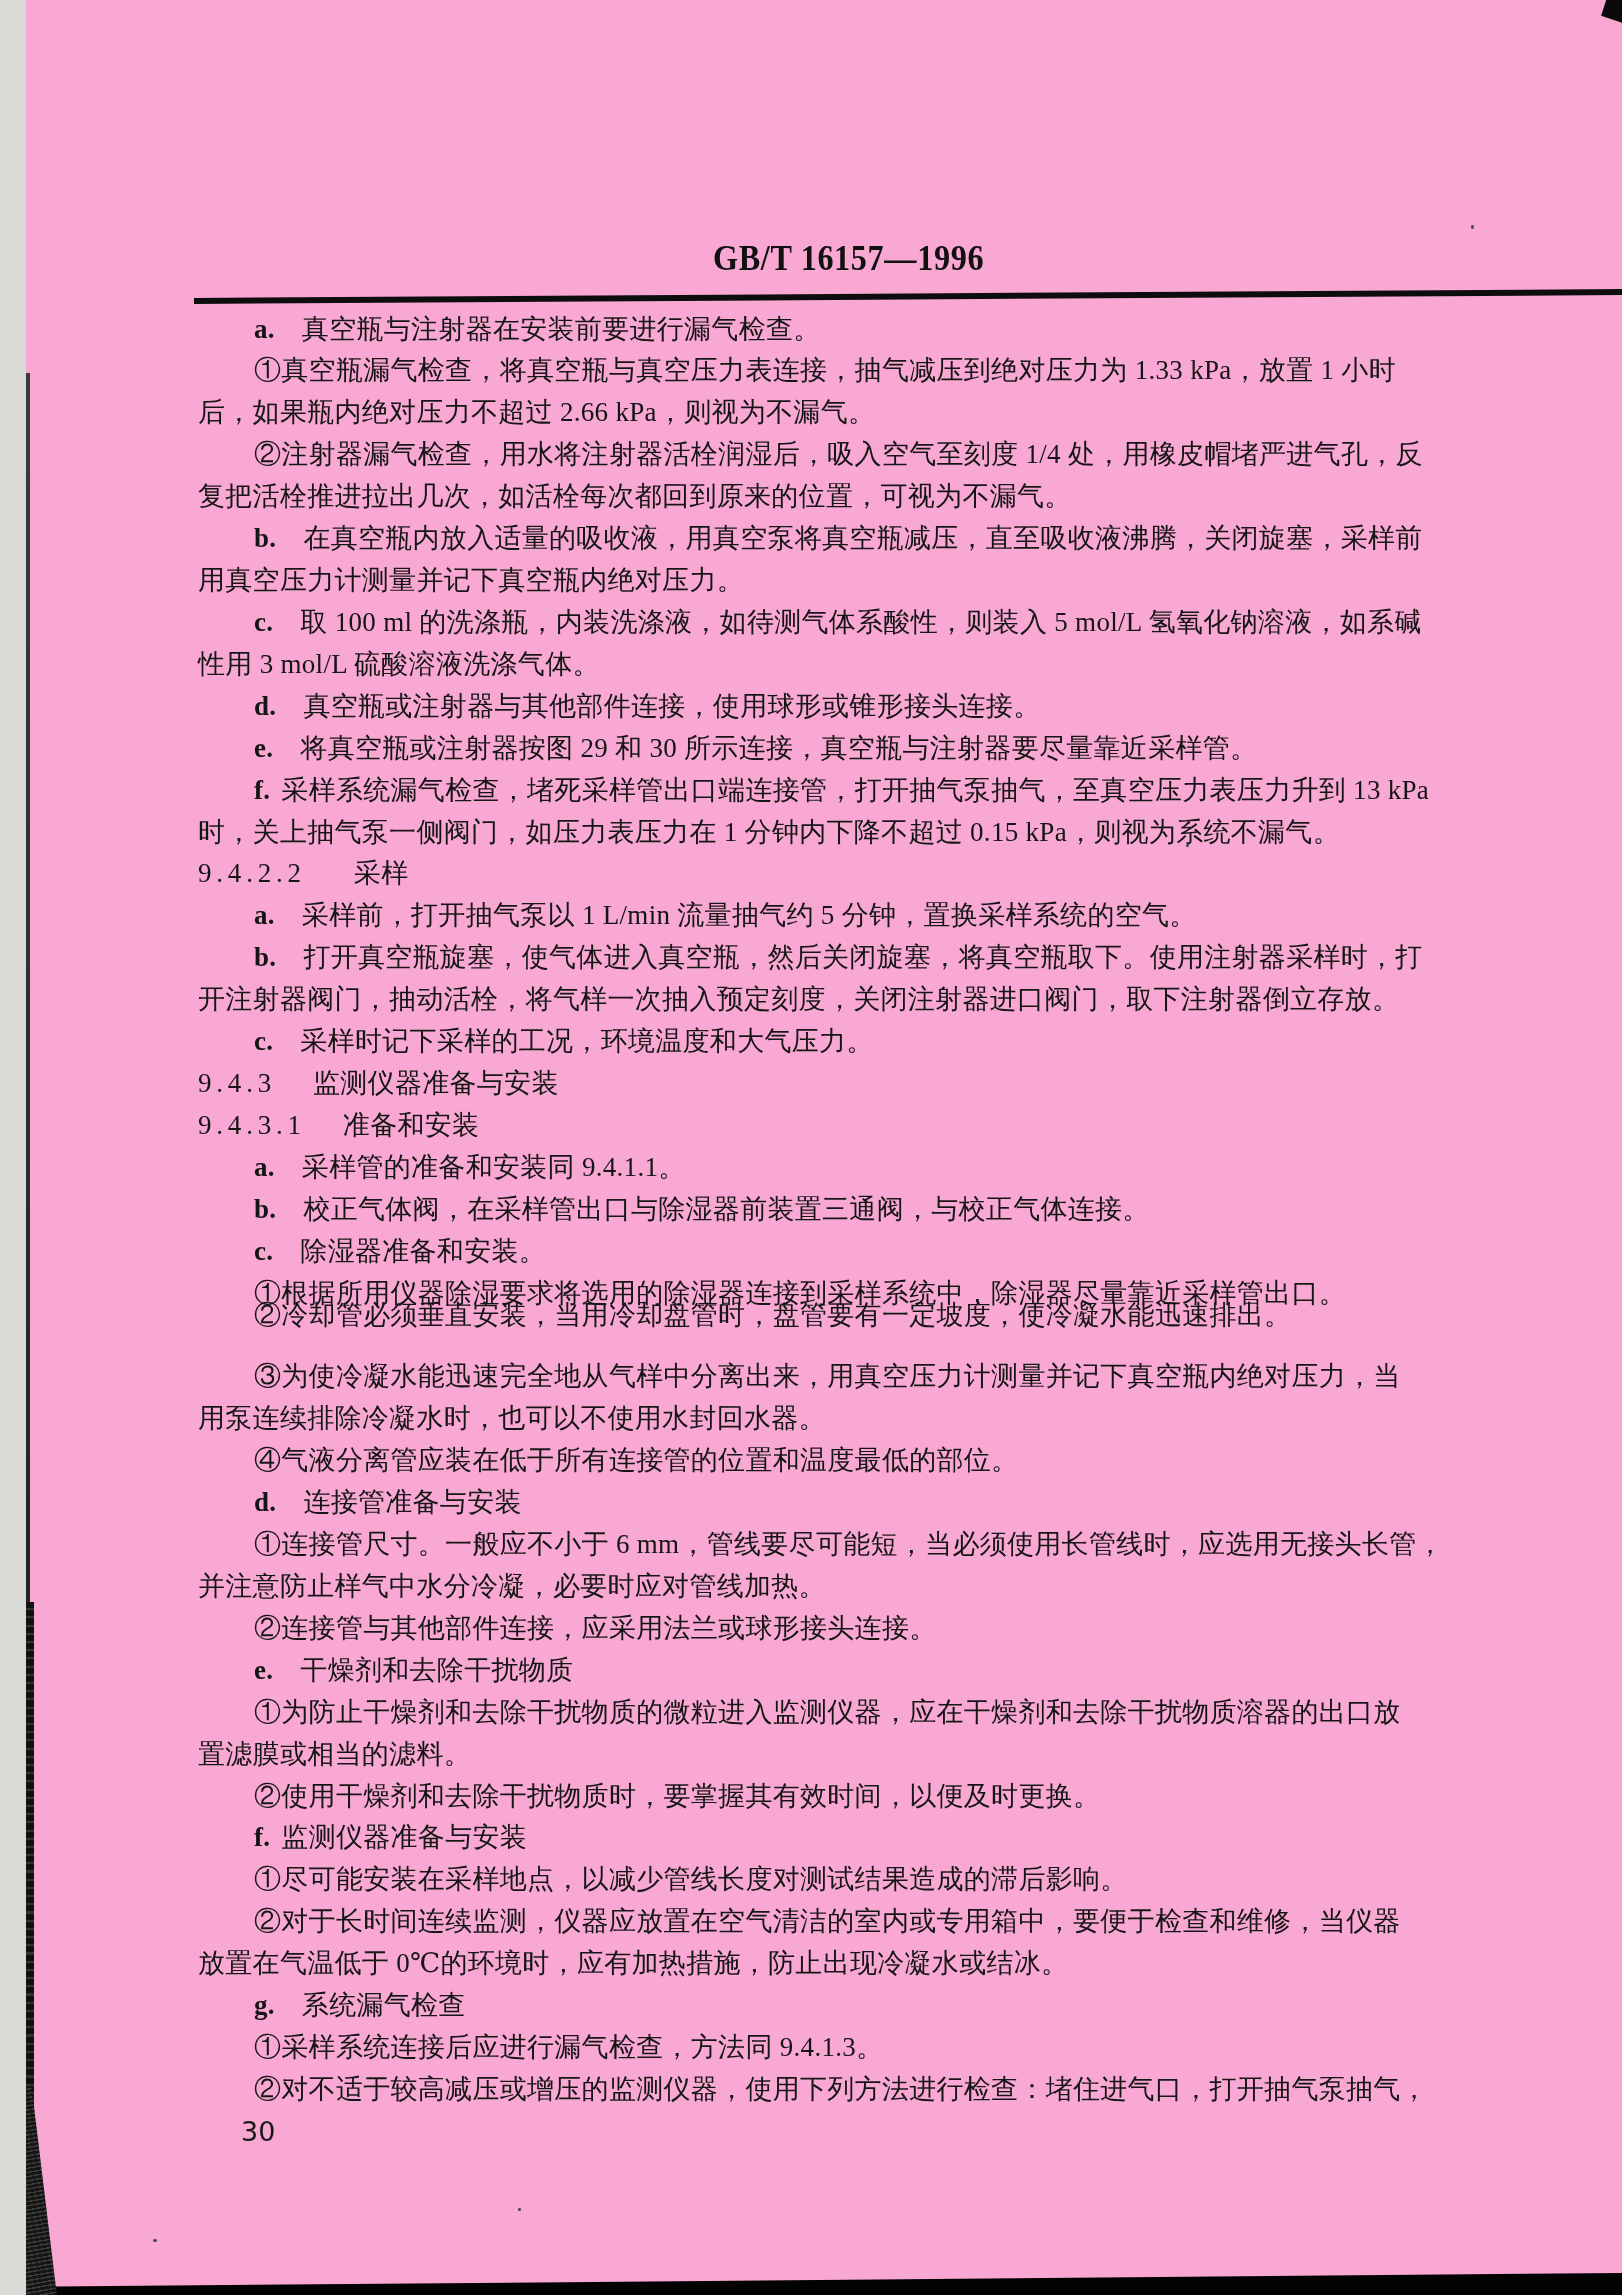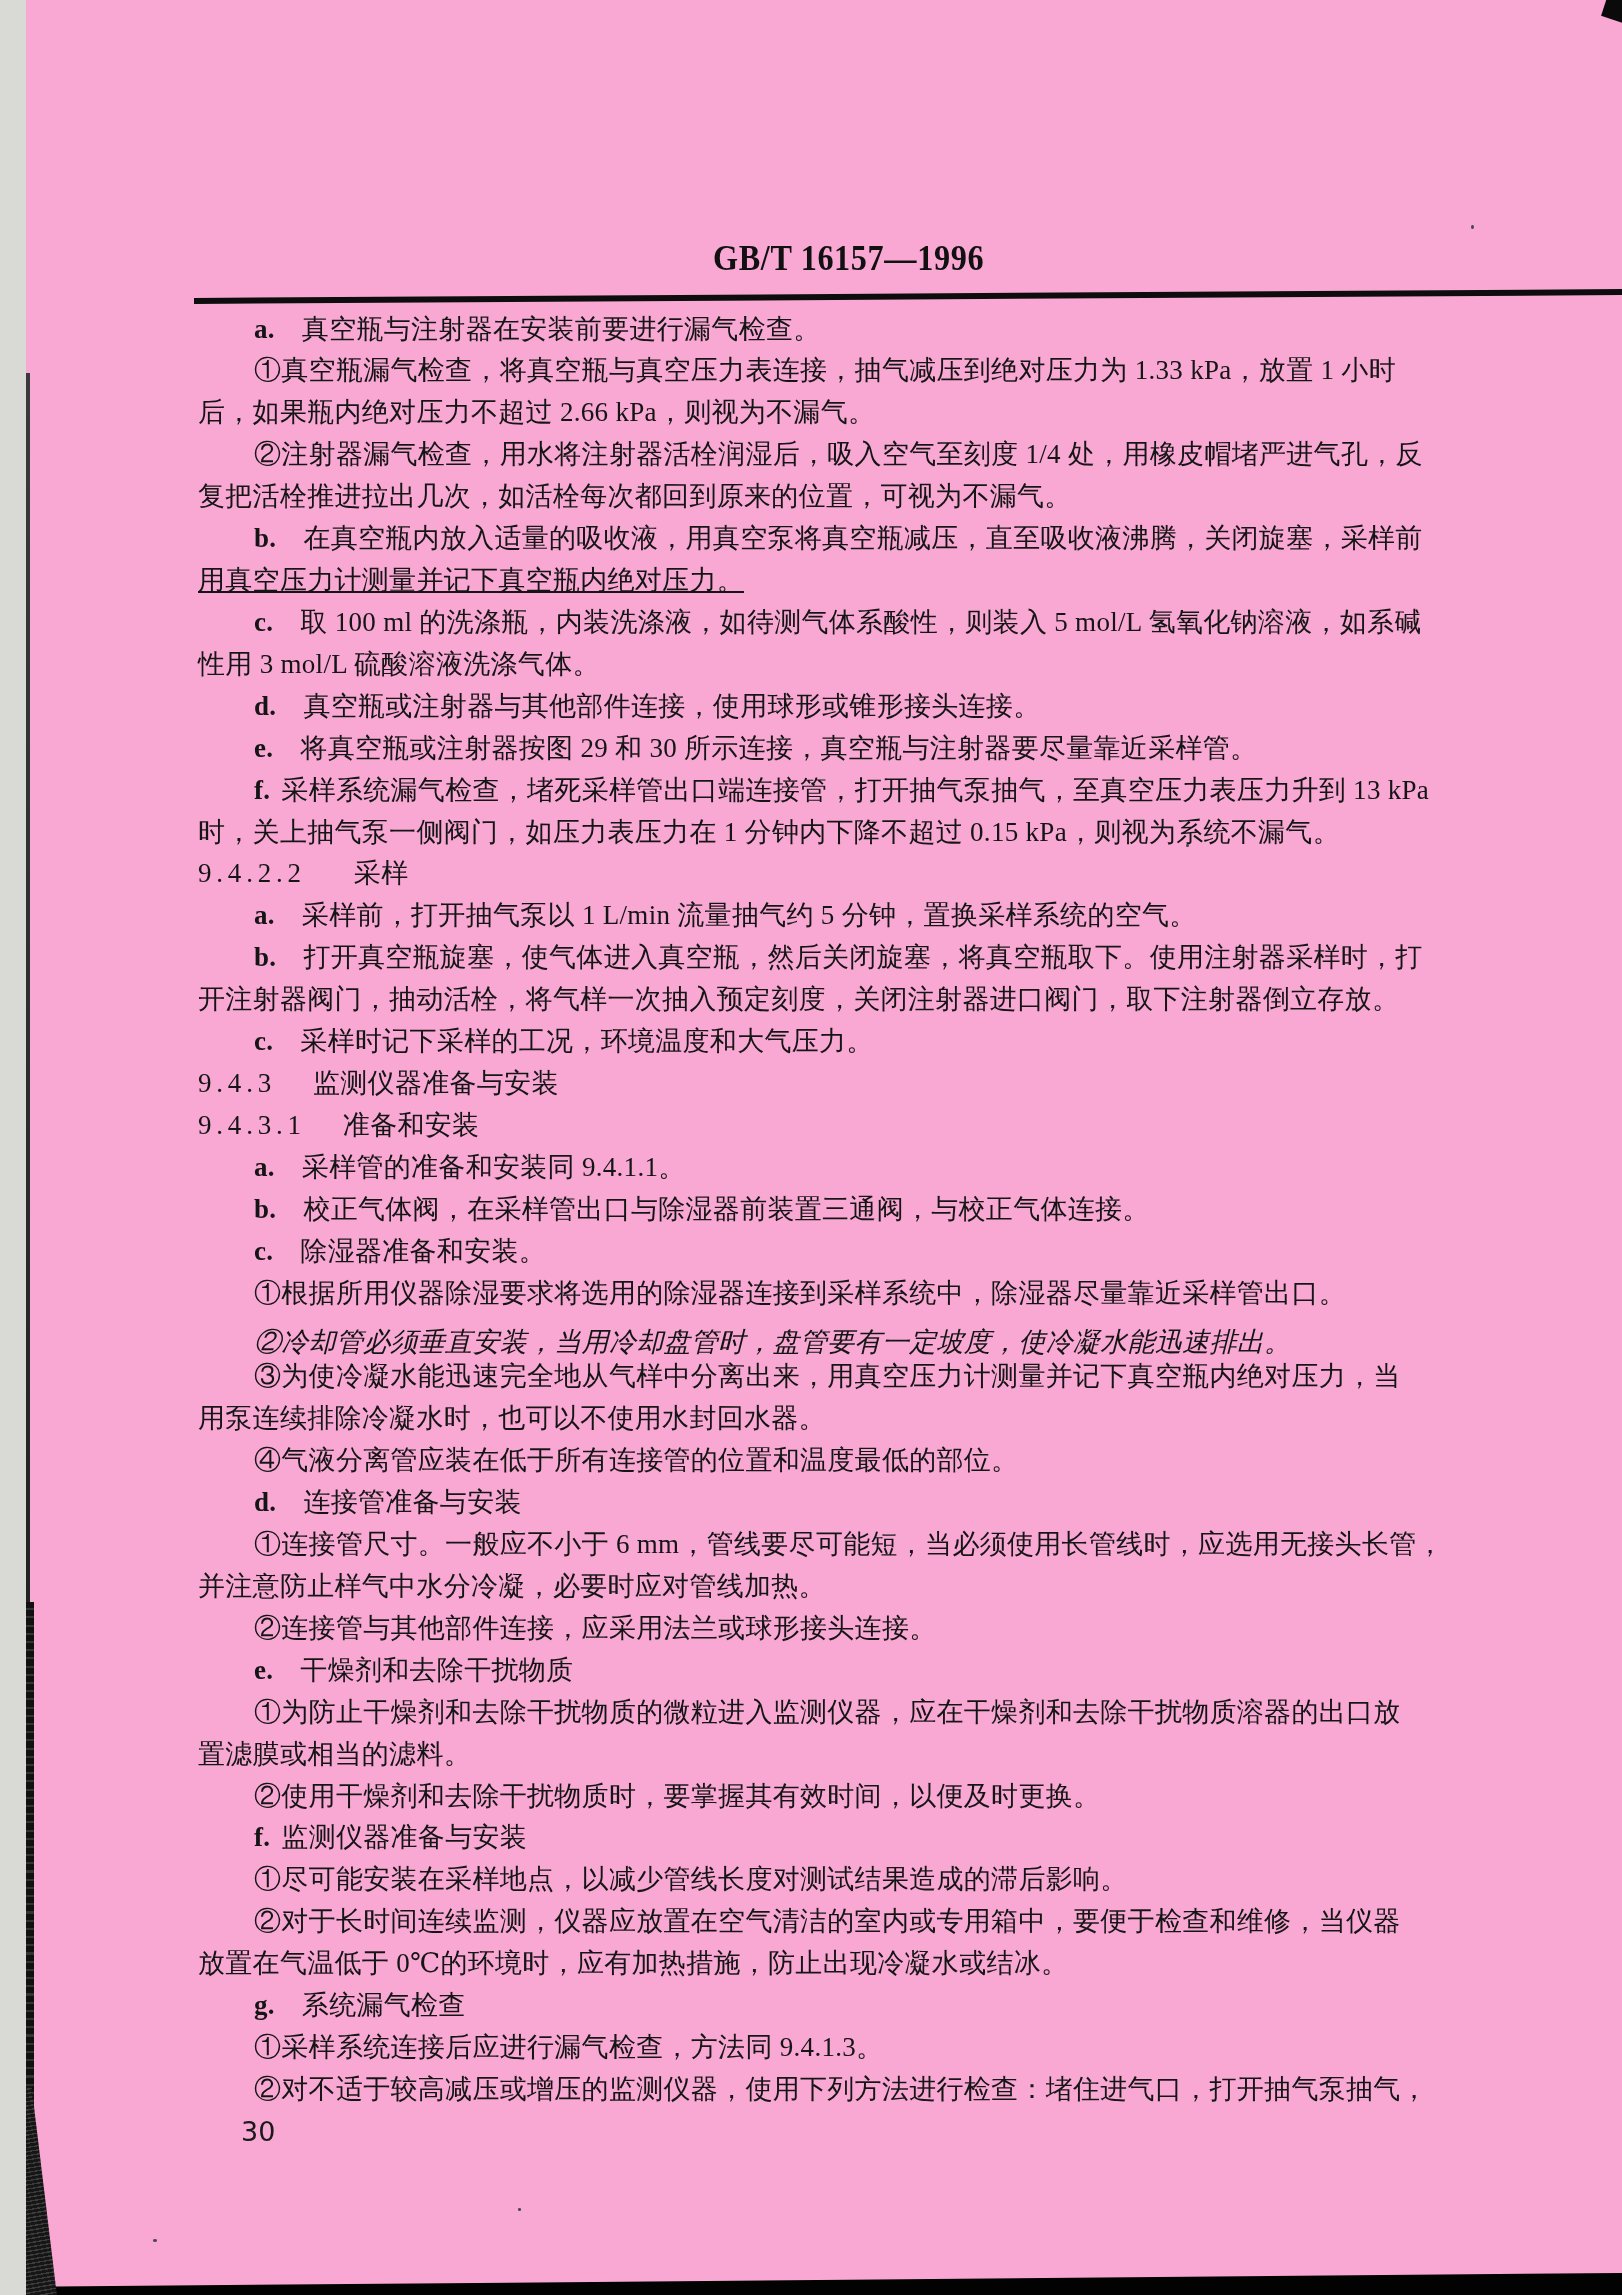--- a/index.html
+++ b/index.html
@@ -93,39 +93,39 @@
   <div class="std-code">GB/T 16157—1996</div>
   <div class="rule"></div>
 
   <div>
       <div class="line indent-1" style="top: 314px;"><span class="marker bold" style="margin-right: 27px;">a.</span><span>真空瓶与注射器在安装前要进行漏气检查。</span></div>
       <div class="line indent-1" style="top: 355px;"><span>①真空瓶漏气检查，将真空瓶与真空压力表连接，抽气减压到绝对压力为 1.33 kPa，放置 1 小时</span></div>
       <div class="line indent-0" style="top: 397px;"><span>后，如果瓶内绝对压力不超过 2.66 kPa，则视为不漏气。</span></div>
       <div class="line indent-1" style="top: 439px;"><span>②注射器漏气检查，用水将注射器活栓润湿后，吸入空气至刻度 1/4 处，用橡皮帽堵严进气孔，反</span></div>
       <div class="line indent-0" style="top: 481px;"><span>复把活栓推进拉出几次，如活栓每次都回到原来的位置，可视为不漏气。</span></div>
       <div class="line indent-1" style="top: 523px;"><span class="marker bold" style="margin-right: 27px;">b.</span><span>在真空瓶内放入适量的吸收液，用真空泵将真空瓶减压，直至吸收液沸腾，关闭旋塞，采样前</span></div>
-      <div class="line indent-0" style="top: 565px; text-decoration: underline;"><span>用真空压力计测量并记下真空瓶内绝对压力。</span></div>
+      <div class="line indent-0" style="top: 565px;"><span>用真空压力计测量并记下真空瓶内绝对压力。</span></div>
       <div class="line indent-1" style="top: 607px;"><span class="marker bold" style="margin-right: 27px;">c.</span><span>取 100 ml 的洗涤瓶，内装洗涤液，如待测气体系酸性，则装入 5 mol/L 氢氧化钠溶液，如系碱</span></div>
       <div class="line indent-0" style="top: 649px; text-align: right;"><span>性用 3 mol/L 硫酸溶液洗涤气体。</span></div>
       <div class="line indent-1" style="top: 691px;"><span class="marker bold" style="margin-right: 27px;">d.</span><span>真空瓶或注射器与其他部件连接，使用球形或锥形接头连接。</span></div>
       <div class="line indent-1" style="top: 733px;"><span class="marker bold" style="margin-right: 27px;">e.</span><span>将真空瓶或注射器按图 29 和 30 所示连接，真空瓶与注射器要尽量靠近采样管。</span></div>
       <div class="line indent-1" style="top: 775px;"><span class="marker bold" style="margin-right: 11px;">f.</span><span>采样系统漏气检查，堵死采样管出口端连接管，打开抽气泵抽气，至真空压力表压力升到 13 kPa</span></div>
       <div class="line indent-0" style="top: 817px;"><span>时，关上抽气泵一侧阀门，如压力表压力在 1 分钟内下降不超过 0.15 kPa，则视为系统不漏气。</span></div>
       <div class="line indent-0" style="top: 858px;"><span class="marker secnum" style="margin-right: 48px;">9.4.2.2</span><span>采样</span></div>
       <div class="line indent-1" style="top: 900px;"><span class="marker bold" style="margin-right: 27px;">a.</span><span>采样前，打开抽气泵以 1 L/min 流量抽气约 5 分钟，置换采样系统的空气。</span></div>
       <div class="line indent-1" style="top: 942px;"><span class="marker bold" style="margin-right: 27px;">b.</span><span>打开真空瓶旋塞，使气体进入真空瓶，然后关闭旋塞，将真空瓶取下。使用注射器采样时，打</span></div>
       <div class="line indent-0" style="top: 984px;"><span>开注射器阀门，抽动活栓，将气样一次抽入预定刻度，关闭注射器进口阀门，取下注射器倒立存放。</span></div>
       <div class="line indent-1" style="top: 1026px;"><span class="marker bold" style="margin-right: 27px;">c.</span><span>采样时记下采样的工况，环境温度和大气压力。</span></div>
       <div class="line indent-0" style="top: 1068px;"><span class="marker secnum" style="margin-right: 37px;">9.4.3</span><span>监测仪器准备与安装</span></div>
       <div class="line indent-0" style="top: 1110px;"><span class="marker secnum" style="margin-right: 37px;">9.4.3.1</span><span>准备和安装</span></div>
       <div class="line indent-1" style="top: 1152px;"><span class="marker bold" style="margin-right: 27px;">a.</span><span>采样管的准备和安装同 9.4.1.1。</span></div>
       <div class="line indent-1" style="top: 1194px;"><span class="marker bold" style="margin-right: 27px;">b.</span><span>校正气体阀，在采样管出口与除湿器前装置三通阀，与校正气体连接。</span></div>
       <div class="line indent-1" style="top: 1236px;"><span class="marker bold" style="margin-right: 27px;">c.</span><span>除湿器准备和安装。</span></div>
       <div class="line indent-1" style="top: 1278px;"><span>①根据所用仪器除湿要求将选用的除湿器连接到采样系统中，除湿器尽量靠近采样管出口。</span></div>
-      <div class="line indent-1" style="top: 1327px; font-style: italic;"><span>②冷却管必须垂直安装，当用冷却盘管时，盘管要有一定坡度，使冷凝水能迅速排出。</span></div>
+      <div class="line indent-1" style="top: 1300px;"><span>②冷却管必须垂直安装，当用冷却盘管时，盘管要有一定坡度，使冷凝水能迅速排出。</span></div>
       <div class="line indent-1" style="top: 1361px;"><span>③为使冷凝水能迅速完全地从气样中分离出来，用真空压力计测量并记下真空瓶内绝对压力，当</span></div>
       <div class="line indent-0" style="top: 1403px;"><span>用泵连续排除冷凝水时，也可以不使用水封回水器。</span></div>
       <div class="line indent-1" style="top: 1445px;"><span>④气液分离管应装在低于所有连接管的位置和温度最低的部位。</span></div>
       <div class="line indent-1" style="top: 1487px;"><span class="marker bold" style="margin-right: 27px;">d.</span><span>连接管准备与安装</span></div>
       <div class="line indent-1" style="top: 1529px;"><span>①连接管尺寸。一般应不小于 6 mm，管线要尽可能短，当必须使用长管线时，应选用无接头长管，</span></div>
       <div class="line indent-0" style="top: 1571px;"><span>并注意防止样气中水分冷凝，必要时应对管线加热。</span></div>
       <div class="line indent-1" style="top: 1613px;"><span>②连接管与其他部件连接，应采用法兰或球形接头连接。</span></div>
       <div class="line indent-1" style="top: 1655px;"><span class="marker bold" style="margin-right: 27px;">e.</span><span>干燥剂和去除干扰物质</span></div>
       <div class="line indent-1" style="top: 1697px;"><span>①为防止干燥剂和去除干扰物质的微粒进入监测仪器，应在干燥剂和去除干扰物质溶器的出口放</span></div>
       <div class="line indent-0" style="top: 1739px;"><span>置滤膜或相当的滤料。</span></div>

